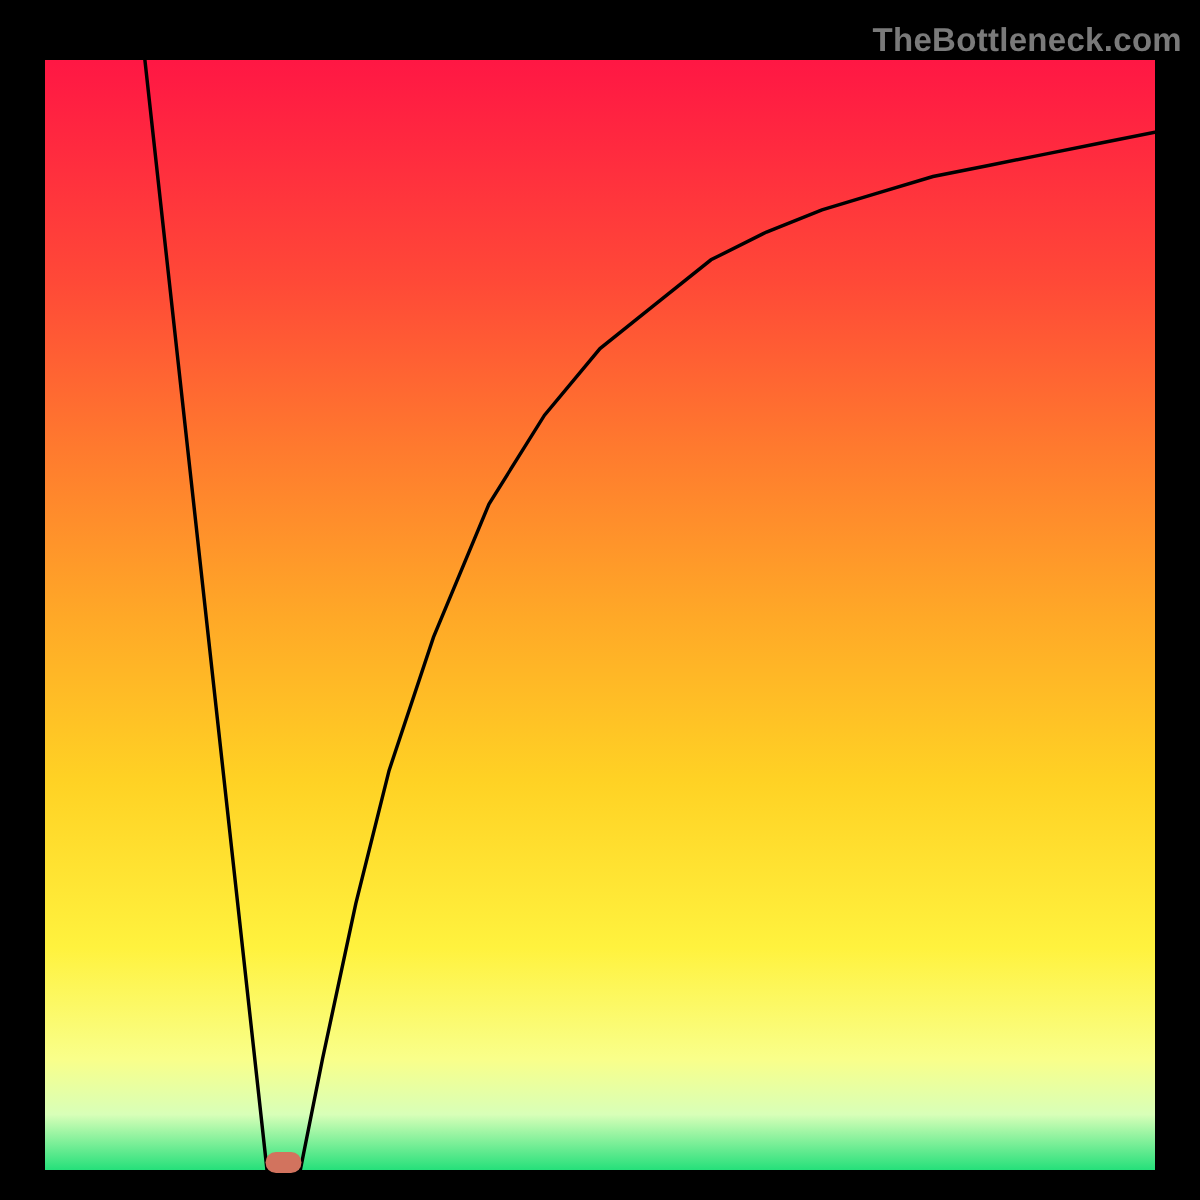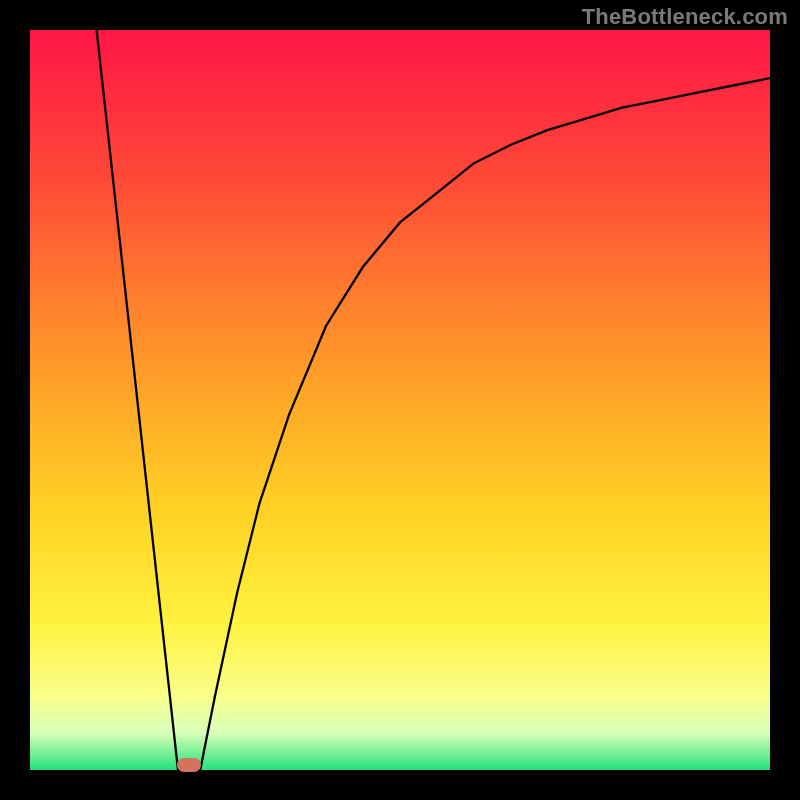--- a/index.html
+++ b/index.html
@@ -7,21 +7,21 @@
     padding: 0;
     width: 800px;
     height: 800px;
     overflow: hidden;
     background: #000;
     font-family: Arial, Helvetica, sans-serif;
   }
   .frame {
     position: absolute;
     left: 0;
-    top: 0;
+    top: 10px;
     width: 800px;
     height: 684px;
     background: #000;
   }
   .plot {
     position: absolute;
     left: 30px;
     top: 30px;
     width: 740px;
     height: 740px;

